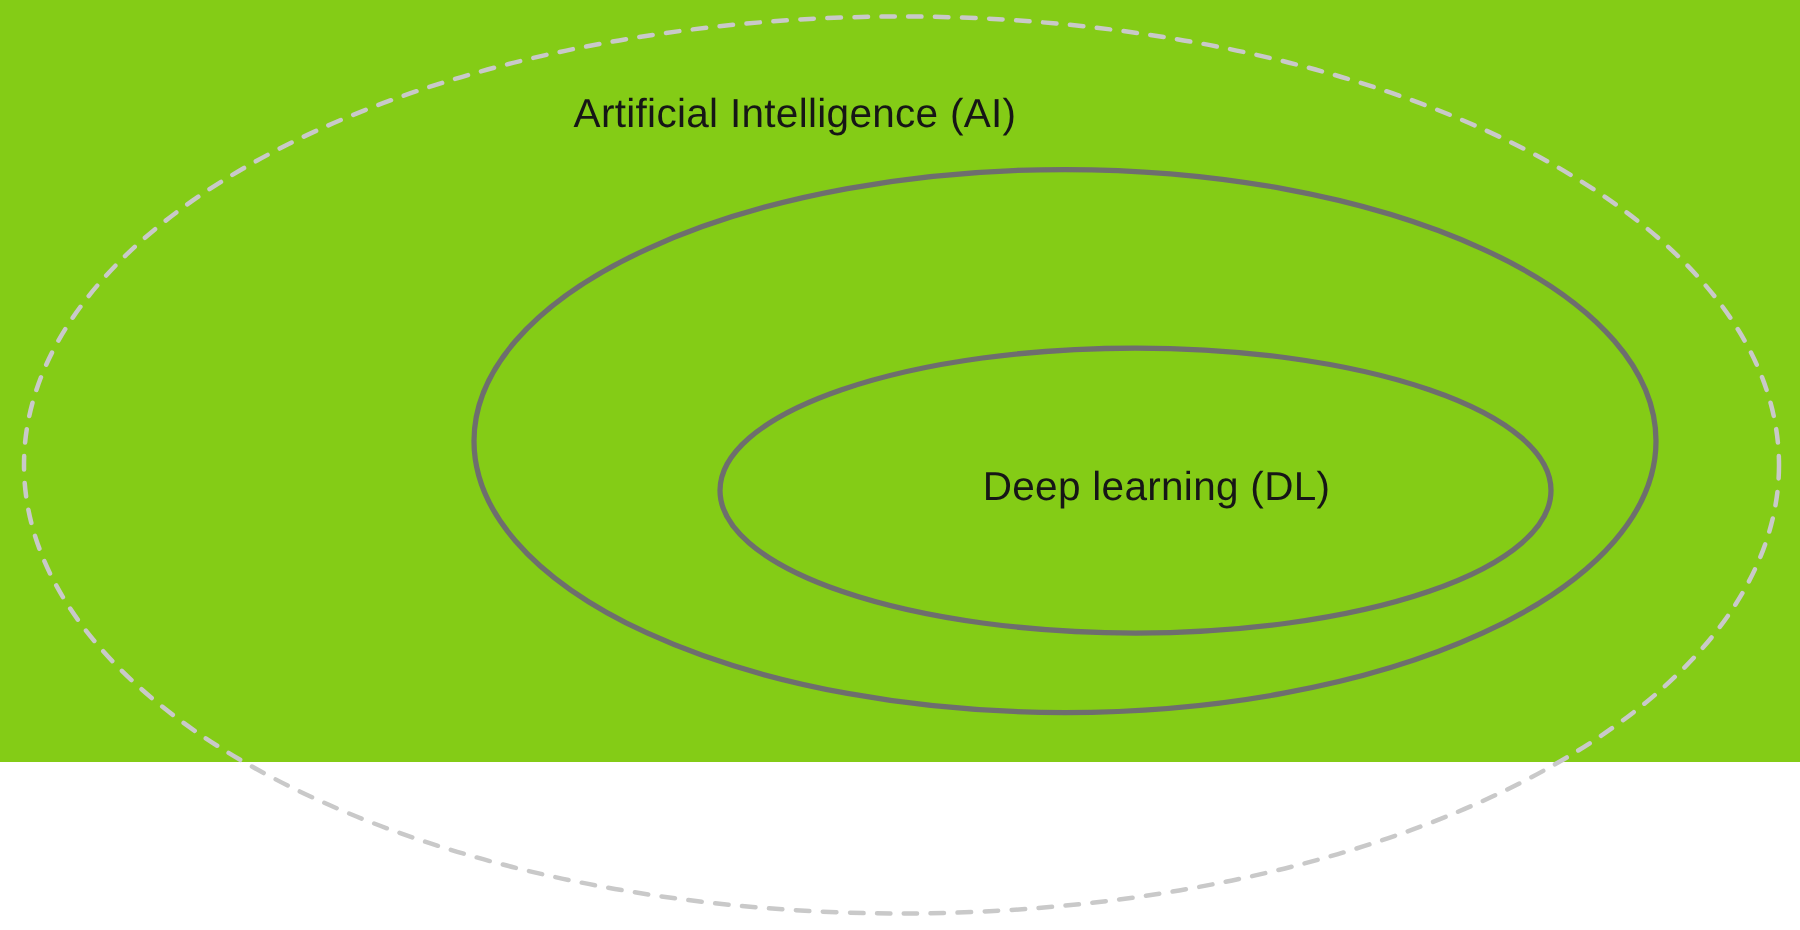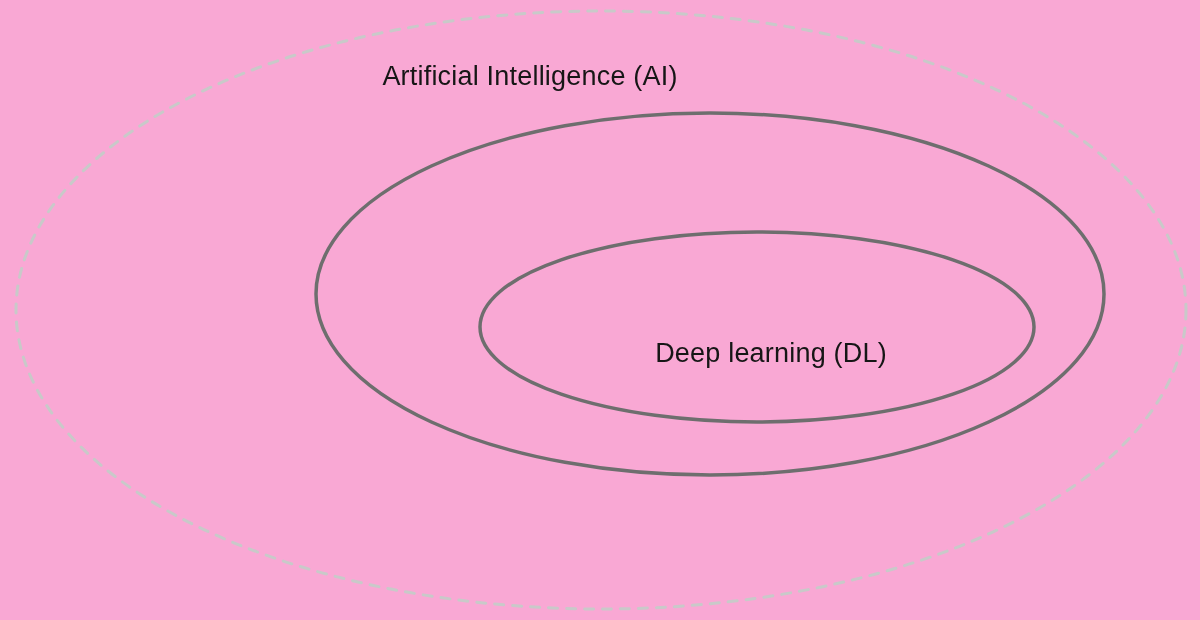--- a/index.html
+++ b/index.html
@@ -10,22 +10,22 @@
     body {
       width: 1200px;
       height: 620px;
       background: #ffffff;
       font-family: "Liberation Sans", sans-serif;
       overflow: hidden;
     }
     .stage {
       position: relative;
       width: 1200px;
-      height: 620px;
-      background: #f9a8d4;
+      height: 508px;
+      background: #84cc16;
     }
     .stage svg {
       position: absolute;
       top: 0;
       left: 0;
       display: block;
     }
     .label {
       position: absolute;
       transform: translate(-50%, -50%);
@@ -47,15 +47,15 @@
     <ellipse cx="601" cy="310" rx="585" ry="299" fill="none" stroke-width="3" stroke-dasharray="9 9" stroke-linecap="round" stroke="#c9c9c9"></ellipse>
 
     <ellipse cx="710" cy="294" rx="394" ry="181" fill="none" stroke-width="3.5" stroke="#6e6e6e"></ellipse>
 
     <ellipse cx="757" cy="327" rx="277" ry="95" fill="none" stroke-width="3.5" stroke="#6e6e6e"></ellipse>
   </svg>
 
   <div class="label" style="left: 530px; top: 76px;">Artificial Intelligence (AI)</div>
 
 
-  <div class="label" style="left: 771px; top: 325px; margin-top: 28px;">Deep learning (DL)</div>
+  <div class="label" style="left: 771px; top: 325px;">Deep learning (DL)</div>
 
 </div>
 
 </body></html>

